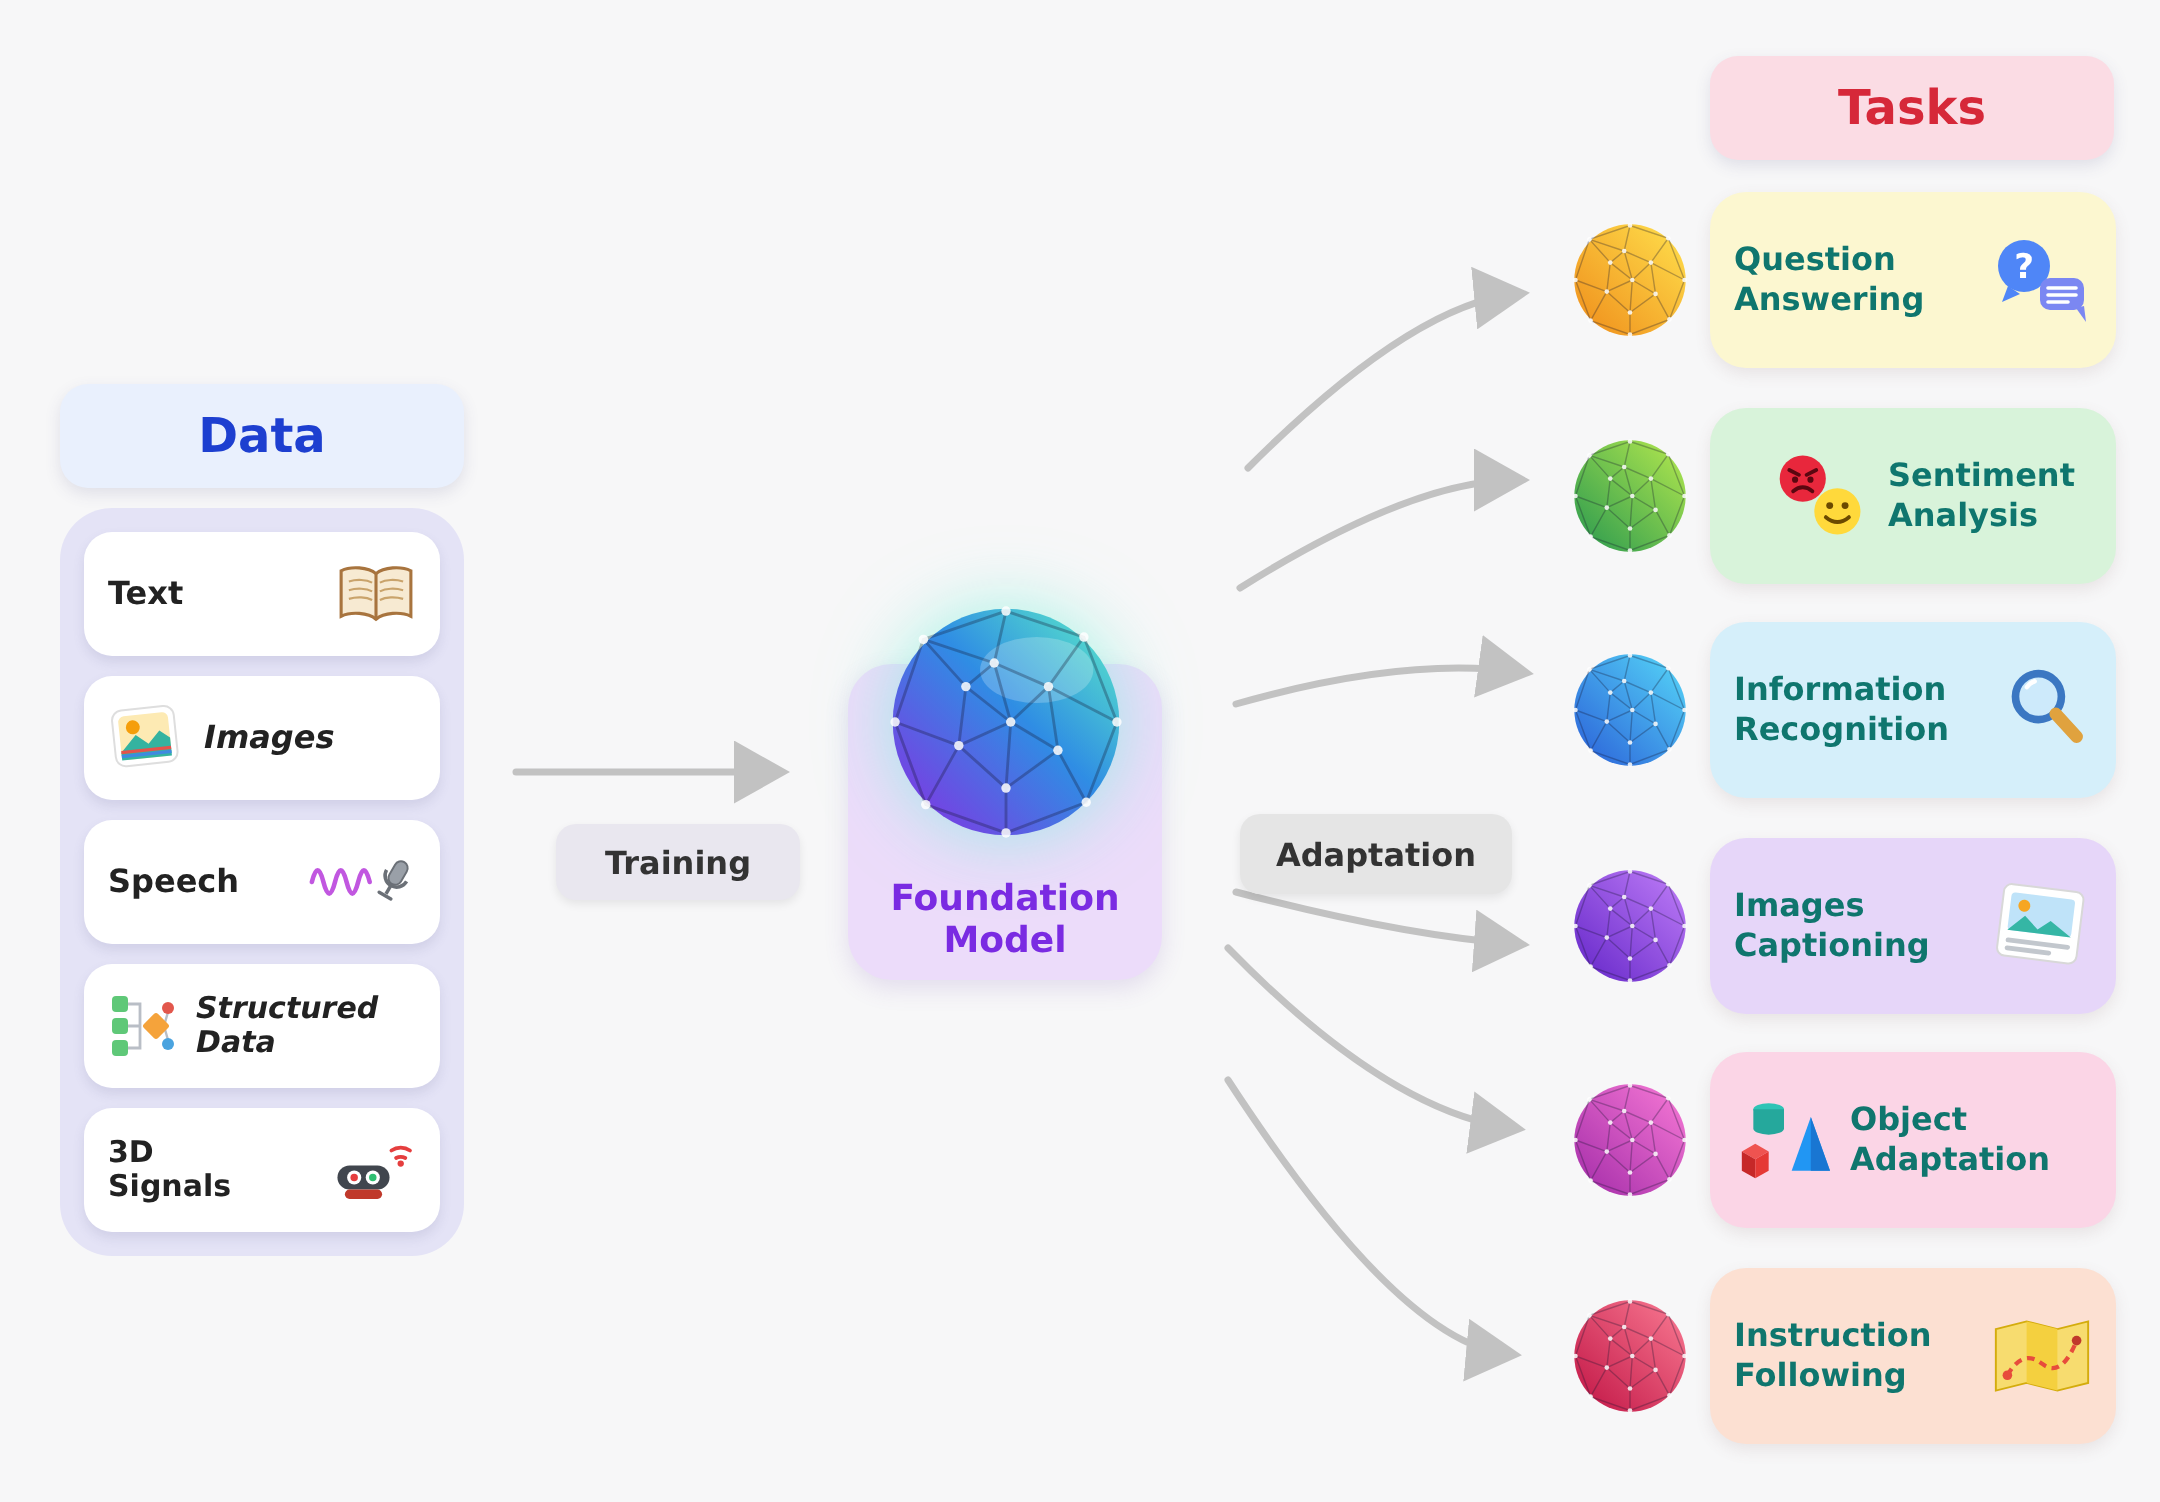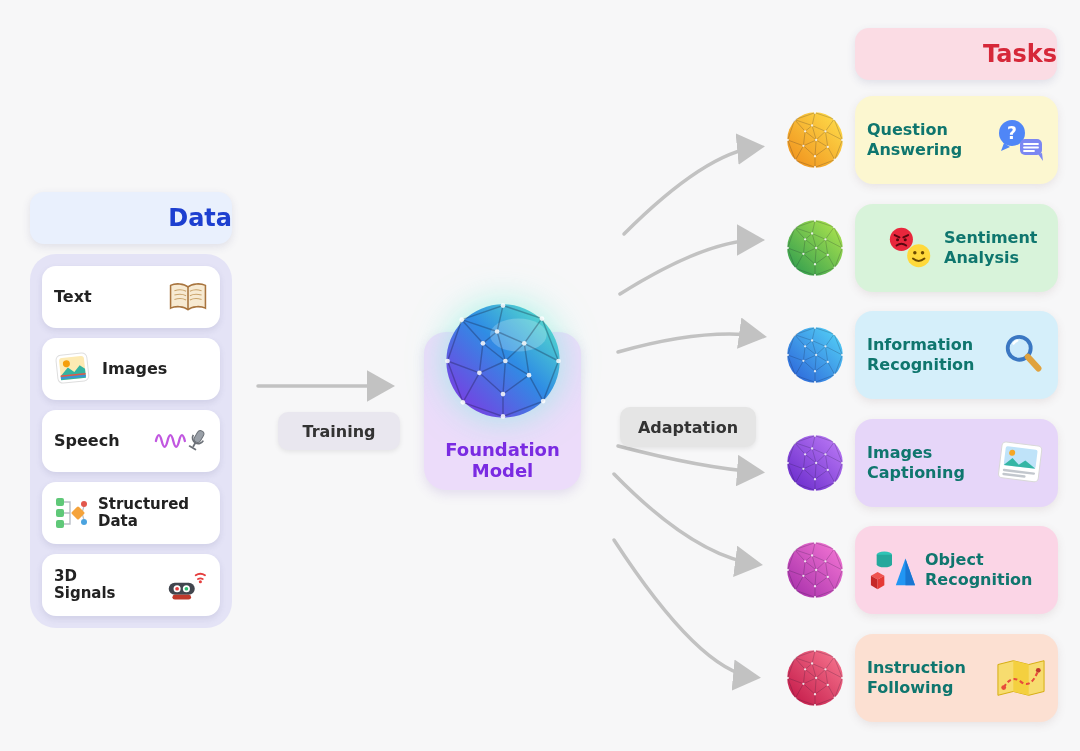--- a/index.html
+++ b/index.html
@@ -7,39 +7,39 @@
   body {
     position: relative;
     background: #f7f7f8;
     font-family: "DejaVu Sans", "Liberation Sans", sans-serif;
     overflow: hidden;
   }
   .abs { position: absolute; z-index: 1; }
   #arrows { position: absolute; inset: 0; width: 1080px; height: 751px; z-index: 0; }
 
   .pill-header {
-    display: flex; align-items: center; justify-content: flex-end;
+    display: flex; align-items: center; justify-content: center;
     font-weight: bold; font-size: 24px; border-radius: 14px;
     box-shadow: 0 3px 8px rgba(70,70,120,.13);
   }
   #data-header  { left: 30px;  top: 192px; width: 202px; height: 52px; background: #e9f0fd; }
   #tasks-header { left: 855px; top: 28px;  width: 202px; height: 52px; background: #fbdce4; }
 
   #data-panel {
     left: 30px; top: 254px; width: 202px; height: 374px;
     background: #e4e3f6; border-radius: 26px; padding: 12px;
     display: flex; flex-direction: column; gap: 10px;
   }
   .data-item {
     background: #fff; border-radius: 14px; flex: 1;
     display: flex; align-items: center; padding: 0 12px; gap: 24px;
     box-shadow: 0 3px 6px rgba(90,90,140,.14);
   }
   .data-item.icon-right { justify-content: space-between; }
-  .data-item.icon-left  { justify-content: flex-start; gap: 10px; }
+  .data-item.icon-left  { justify-content: flex-start; gap: 10px; font-style: italic; }
   .data-item .lbl { font-weight: bold; font-size: 16px; color: #222; line-height: 1.12; }
   .data-item .lbl.small { font-size: 15px; }
 
   .mini-label {
     display: flex; align-items: center; justify-content: center;
     border-radius: 10px; font-size: 16px; font-weight: 600; color: #333;
     box-shadow: 0 2px 5px rgba(0,0,0,.08);
   }
   #training-label   { left: 278px; top: 412px; width: 122px; height: 38px; background: #e9e7ef; }
   #adaptation-label { left: 620px; top: 407px; width: 136px; height: 40px; background: #e5e5e5; z-index: 2; }
@@ -348,21 +348,21 @@
       <ellipse cx="18" cy="8" rx="8" ry="3.2" fill="#2ec4b6"></ellipse>
       <path d="M10 8 V18 a8 3.2 0 0 0 16 0 V8" fill="#25a89c"></path>
       <g transform="translate(2,24)">
         <path d="M2 6 l7 -4 l7 4 l-7 4 Z" fill="#ef5350"></path>
         <path d="M2 6 v10 l7 4 v-10 Z" fill="#c62828"></path>
         <path d="M16 6 v10 l-7 4 v-10 Z" fill="#e53935"></path>
       </g>
       <path d="M40 12 L50 40 H30 Z" fill="#2196f3"></path>
       <path d="M40 12 L50 40 H40 Z" fill="#1976d2"></path>
     </svg>
-    <span class="task-label">Object Recognition</span>
+    <span class="task-label">Object Adaptation</span>
   </div>
 </div>
 
 <div class="task-row" style="top:633px">
   <div class="task-sphere">
     <svg viewBox="0 0 100 100">
         <circle cx="50" cy="50" r="48" fill="url(#grad-t5)"></circle>
         <use href="#mesh" width="100" height="100"></use>
       </svg>
   </div>

